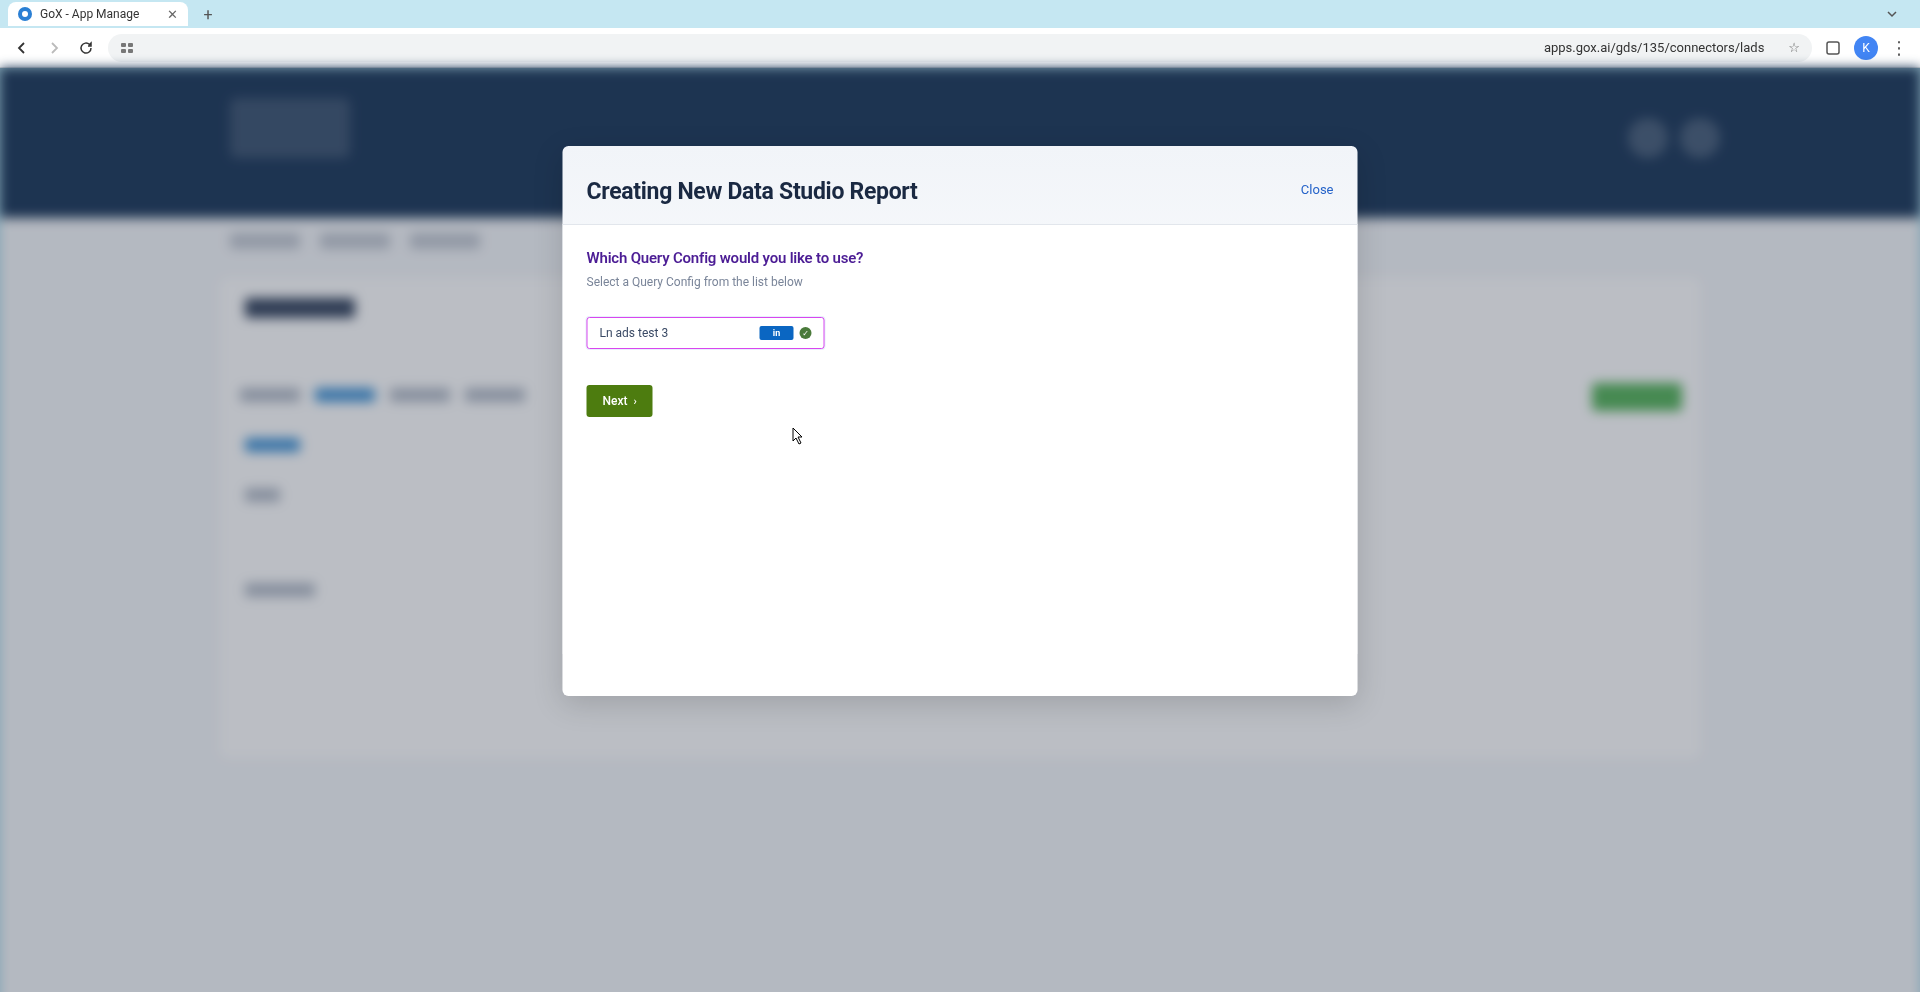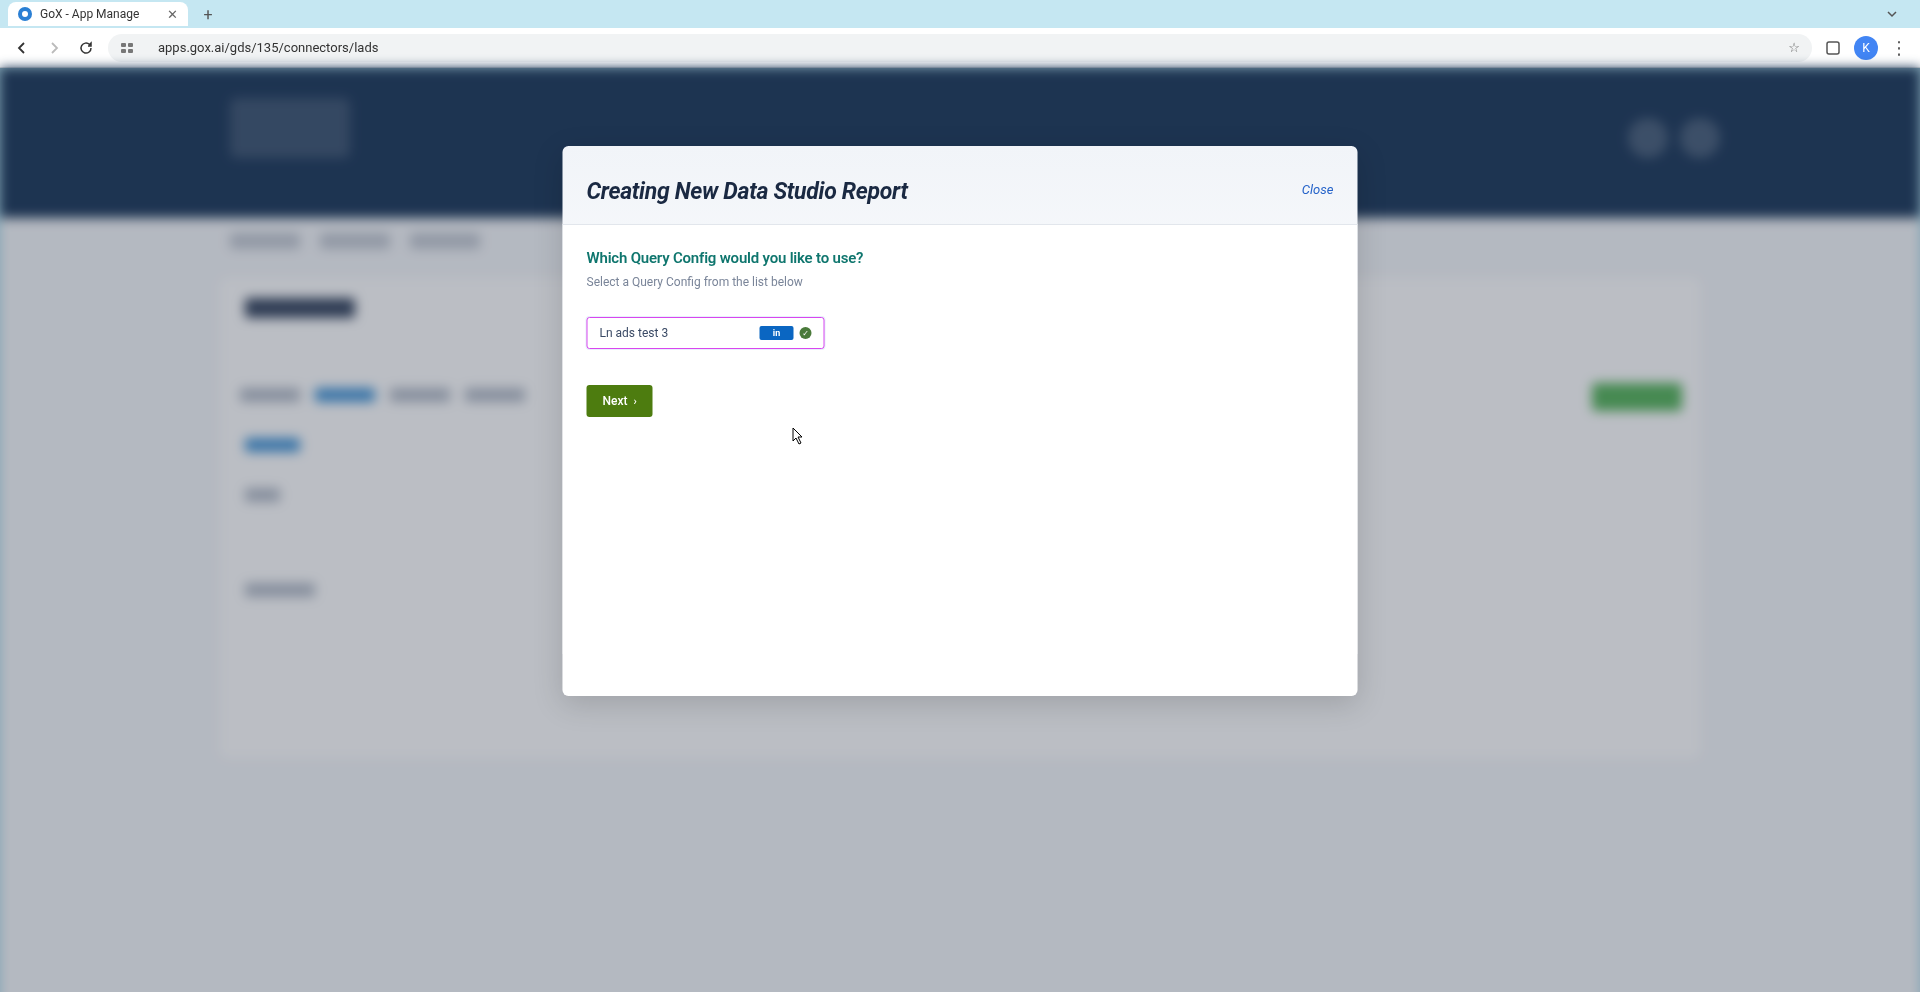--- a/index.html
+++ b/index.html
@@ -1,19 +1,19 @@
 <!DOCTYPE html>
 <html><head>
 <meta charset="utf-8">
 <style>
 * { margin: 0; padding: 0; box-sizing: border-box; font-family: -apple-system, BlinkMacSystemFont, "Segoe UI", Roboto, sans-serif; }
 body { width: 1920px; height: 992px; background: #a8d8e8; overflow: hidden; position: relative; }
 
 
-.browser-chrome { width: 100%; background: #fff; }
+.browser-chrome { width: 100%; background: #fff; text-align: right; }
 .tabs-bar { height: 28px; background: #c5e7f2; display: flex; align-items: center; padding: 0 8px; }
 .tab { height: 24px; background: #fff; border-radius: 8px 8px 0 0; display: flex; align-items: center; padding: 0 10px; gap: 8px; width: 180px; font-size: 12px; color: #333; }
 .tab-favicon { width: 14px; height: 14px; background: #2a7fd4; border-radius: 50%; position: relative; }
 .tab-favicon::before { content: ""; position: absolute; width: 6px; height: 6px; background: #fff; border-radius: 50%; top: 4px; left: 4px; }
 .tab-close { cursor: pointer; color: #666; font-size: 13px; margin-left: auto; }
 .new-tab { width: 20px; height: 20px; display: flex; align-items: center; justify-content: center; color: #555; font-size: 16px; margin-left: 10px; cursor: pointer; }
 .minimize-btn { margin-left: auto; margin-right: 12px; color: #555; cursor: pointer; }
 
 .address-bar { height: 40px; background: #fff; display: flex; align-items: center; padding: 0 12px; gap: 12px; border-bottom: 1px solid #e0e0e0; }
 .nav-btn { width: 20px; height: 20px; display: flex; align-items: center; justify-content: center; cursor: pointer; color: #555; }
@@ -43,31 +43,31 @@
 .app-row { position: absolute; left: 245px; height: 14px; background: #b0b8c5; border-radius: 3px; }
 .app-row.r1 { top: 370px; width: 55px; background: #3a8fd4; }
 .app-row.r2 { top: 420px; width: 35px; }
 .app-row.r3 { top: 515px; width: 70px; }
 
 
 .overlay { position: absolute; top: 68px; left: 0; right: 0; bottom: 0; background: rgba(60,70,85,0.35); }
 
 
 .modal { position: absolute; top: 146px; left: 50%; transform: translateX(-50%); width: 795px; height: 550px; background: #f7f9fc; border-radius: 6px; box-shadow: 0 8px 30px rgba(0,0,0,0.15); background: linear-gradient(to bottom, #f1f4f8 0%, #f7f9fc 25%, #ffffff 70%); overflow: hidden; }
-.modal-header { display: flex; justify-content: space-between; align-items: flex-start; padding: 32px 24px 20px 24px; font-style: italic; }
+.modal-header { display: flex; justify-content: space-between; align-items: flex-start; padding: 32px 24px 20px 24px; }
 .modal-title { font-size: 23px; font-weight: 700; color: #1a2942; letter-spacing: -0.3px; }
 .modal-close { color: #2563c9; font-size: 13px; cursor: pointer; margin-top: 4px; }
 
 .step-tabs { display: flex; padding: 0 24px; gap: 10px; }
 .step-tab { padding: 11px 18px; border-radius: 4px 4px 0 0; font-size: 12px; cursor: pointer; letter-spacing: -0.2px; }
 .step-tab.active { background: #0d2b4f; color: #fff; font-weight: 500; }
 .step-tab.inactive { background: #fff; color: #a8b0bd; border: 1px solid #e2e6ec; border-bottom: none; }
 
 .modal-body { background: #fff; padding: 24px; height: 430px; border-top: 1px solid #e2e6ec; margin-top: -1px; }
-.question { font-size: 15px; font-weight: 600; color: #0f766e; margin-bottom: 8px; letter-spacing: -0.2px; }
+.question { font-size: 15px; font-weight: 600; color: #4c1d95; margin-bottom: 8px; letter-spacing: -0.2px; }
 .subtext { font-size: 12px; color: #7a8599; margin-bottom: 28px; }
 
 .config-card { display: inline-flex; align-items: flex-end; justify-content: space-between; border: 1px solid #d946ef; border-radius: 3px; padding: 8px 12px; width: 238px; background: #fff; cursor: pointer; box-shadow: 0 0 0 1px rgba(100,150,220,0.15); }
 .config-label { font-size: 12px; color: #3a4a65; }
 .config-icons { display: flex; align-items: center; gap: 6px; }
 .linkedin-icon { width: 34px; height: 14px; background: #0a66c2; border-radius: 2px; display: flex; align-items: center; justify-content: center; color: #fff; font-size: 9px; font-weight: bold; }
 .check-icon { width: 12px; height: 12px; background: #4a7a3a; border-radius: 50%; display: flex; align-items: center; justify-content: center; color: #fff; font-size: 8px; }
 
 .next-btn { display: inline-flex; align-items: center; gap: 6px; background: #4d7c0f; color: #fff; border: none; border-radius: 3px; padding: 9px 16px; font-size: 12px; font-weight: 500; cursor: pointer; margin-top: 36px; }
 .next-arrow { font-size: 11px; }

